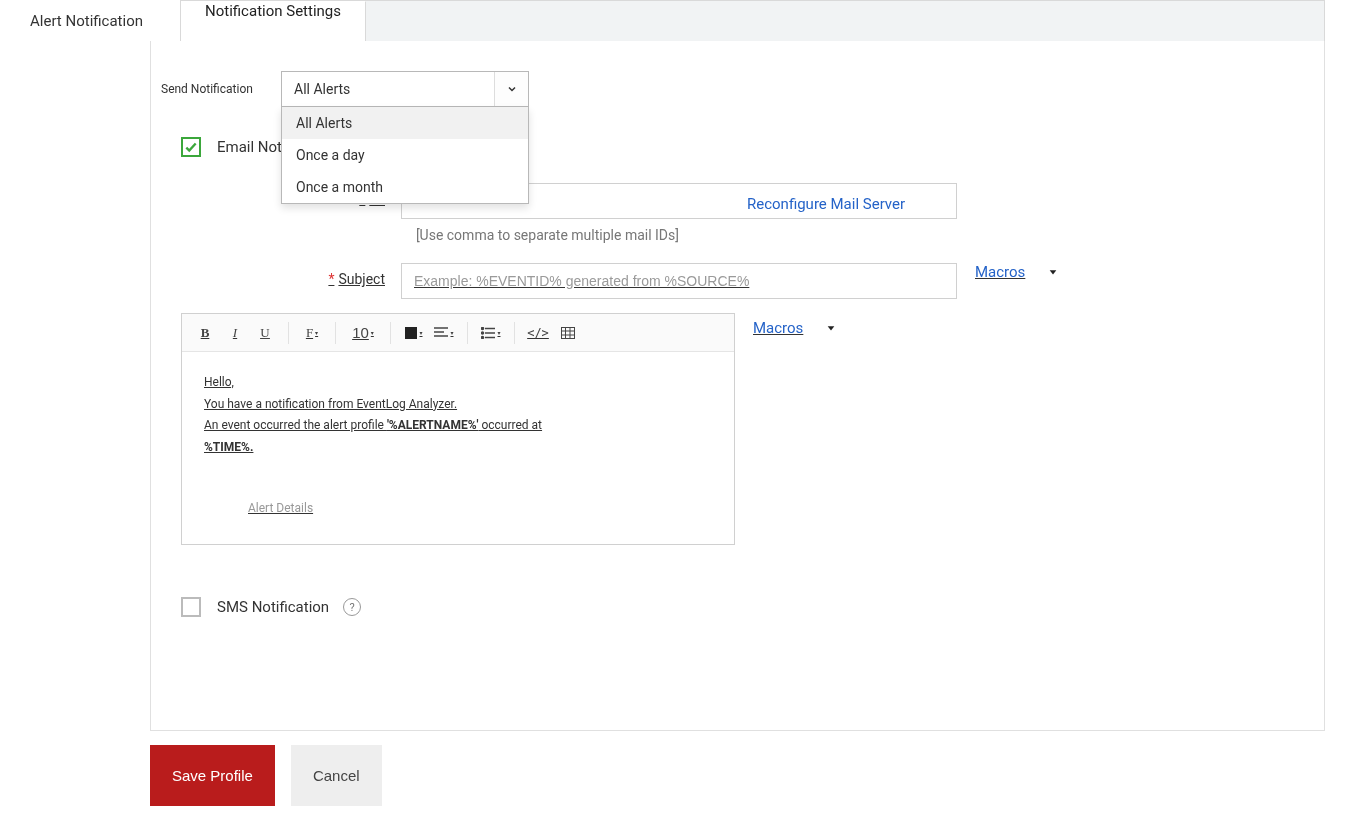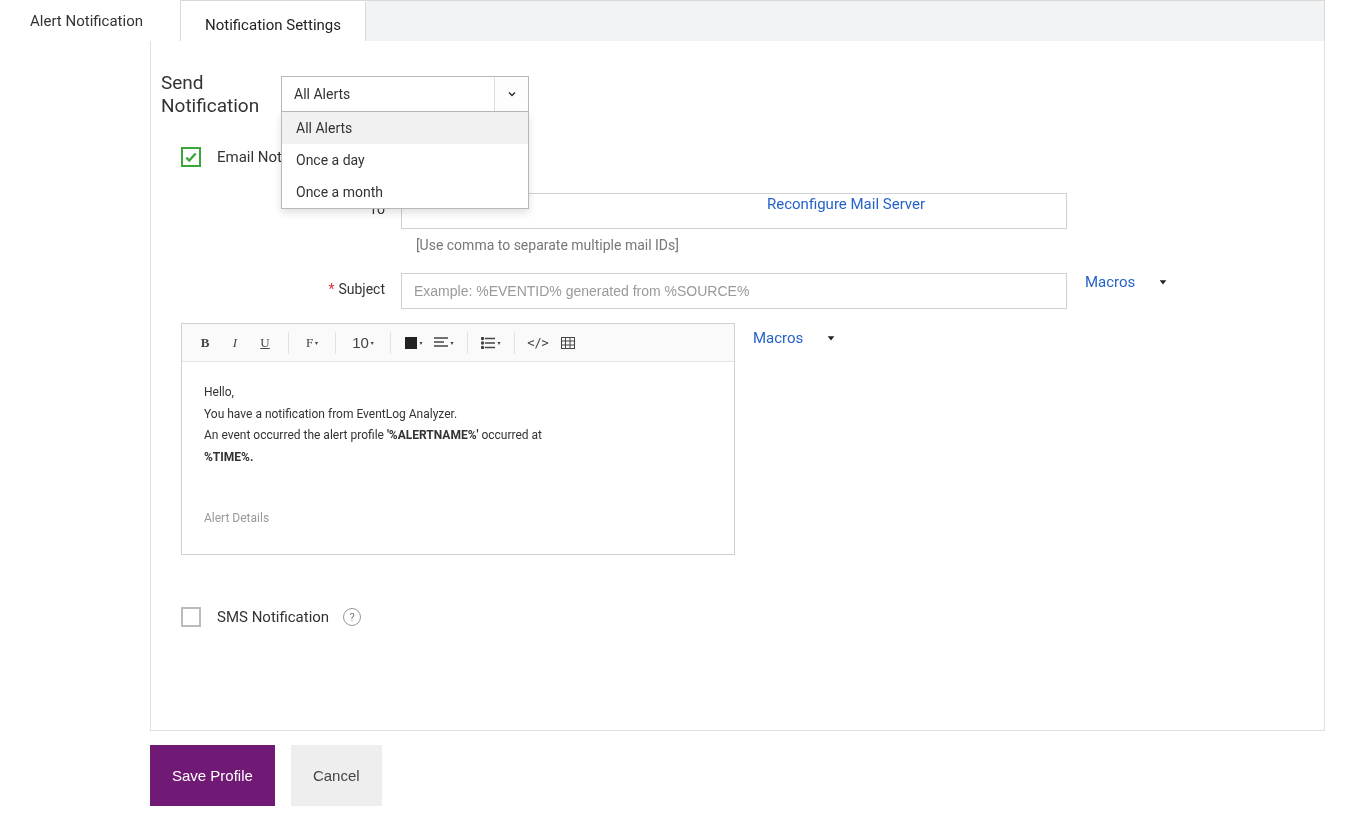--- a/index.html
+++ b/index.html
@@ -24,21 +24,21 @@
     left: 180px;
     top: 0;
     right: 28px;
     height: 41px;
     background: #f1f3f4;
     border: 1px solid #d9d9d9;
     border-bottom: none;
     display: flex;
   }
   .tab {
-    padding: 14px 24px;
+    padding: 0 24px;
     font-size: 15px;
     color: #444;
     border-right: 1px solid #d9d9d9;
     cursor: pointer;
   }
   .tab.active {
     background: #fff;
     color: #222;
     border-top: 1px solid transparent;
   }
@@ -56,21 +56,21 @@
   .form-row {
     display: flex;
     align-items: center;
     margin-bottom: 18px;
     position: relative;
   }
   .label-col {
     width: 120px;
     text-align: left;
     padding-right: 14px;
-    font-size: 19px;
+    font-size: 12px;
     color: #333;
   }
   .req { color: #d33; margin-right: 4px; }
 
   
   .select-wrap {
     position: relative;
     width: 248px;
   }
   .select-head {
@@ -129,29 +129,29 @@
     align-items: center; justify-content: center;
     margin-right: 16px;
     background: #fff;
   }
   .chk.checked svg { width: 14px; height: 14px; }
   .chk.unchecked { border-color: #bbb; }
   .check-label { font-size: 15px; color: #333; }
 
   .link-right {
     position: absolute;
-    left: 616px;
+    left: 596px;
     top: 154px;
     color: #2563c8;
     font-size: 15px;
     cursor: pointer;
   }
 
   .text-input {
-    width: 666px;
+    width: 556px;
     height: 36px;
     border: 1px solid #d0d0d0;
     padding: 0 12px;
     font-size: 14px;
     color: #333;
   }
   .text-input::placeholder { color: #9a9a9a; }
 
   .hint {
     font-size: 14px;
@@ -230,38 +230,38 @@
   }
 
   .footer {
     position: absolute;
     left: 150px;
     bottom: 10px;
     display: flex;
     gap: 16px;
   }
   .btn-primary {
-    background: #701a75;
+    background: #b91c1c;
     color: #fff;
     border: none;
     padding: 10px 22px;
     font-size: 15px;
     cursor: pointer;
   }
   .btn-secondary {
     background: #eee;
     color: #444;
     border: none;
     padding: 22px 22px;
     font-size: 15px;
     cursor: pointer;
   }
 
   
-  .field-row { display:flex; align-items:flex-start; margin-bottom: 14px; }
+  .field-row { display:flex; align-items:flex-start; margin-bottom: 14px; text-decoration: underline; }
   .field-label {
     width: 220px;
     text-align: right;
     padding-right: 16px;
     padding-top: 8px;
     font-size: 14px;
     color: #333;
   }
   .field-body { display:flex; align-items:flex-start; }
 
@@ -382,21 +382,21 @@
                 <line x1="9" y1="0.5" x2="9" y2="11.5"></line>
               </svg>
           </span>
         </div>
         <div class="editor-body">
           <div>Hello,</div>
           <div>You have a notification from EventLog Analyzer.</div>
           <div><span>An event occurred the alert profile </span><b>'%ALERTNAME%'</b><span> occurred at </span></div>
           <div><b>%TIME%.</b></div>
           <div style="height:40px;"></div>
-          <div style="color:#999;">Alert Details</div>
+          <div style="color:#999;margin-left:44px;">Alert Details</div>
         </div>
       </div>
       <span class="macros" style="margin-top:6px;">
         <span>Macros</span>
         <svg viewBox="0 0 24 24" fill="#222">
             <polygon points="4 8 20 8 12 18"></polygon>
           </svg>
       </span>
     </div>
   </div>

